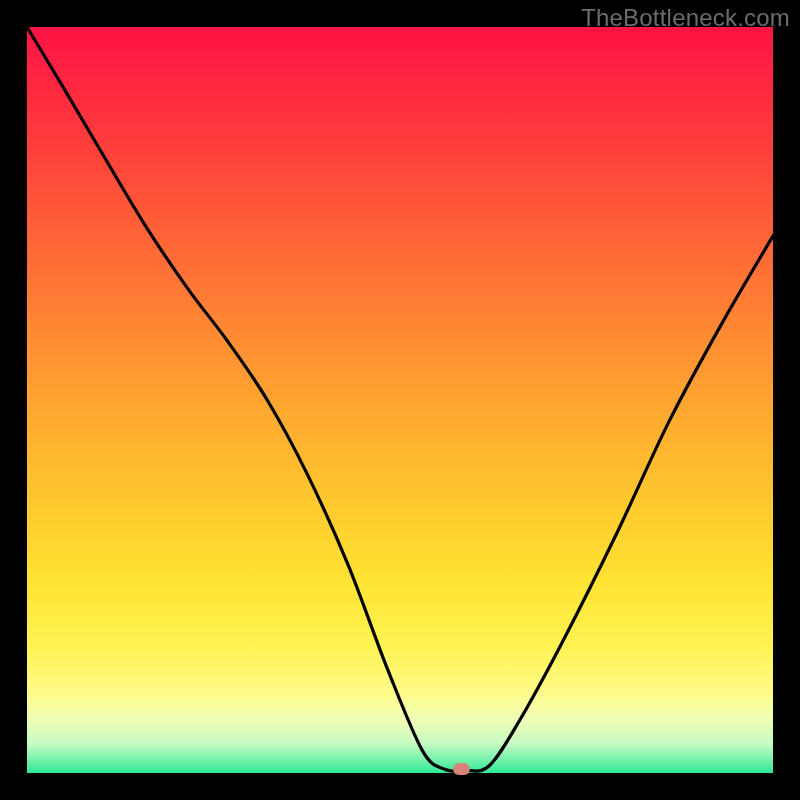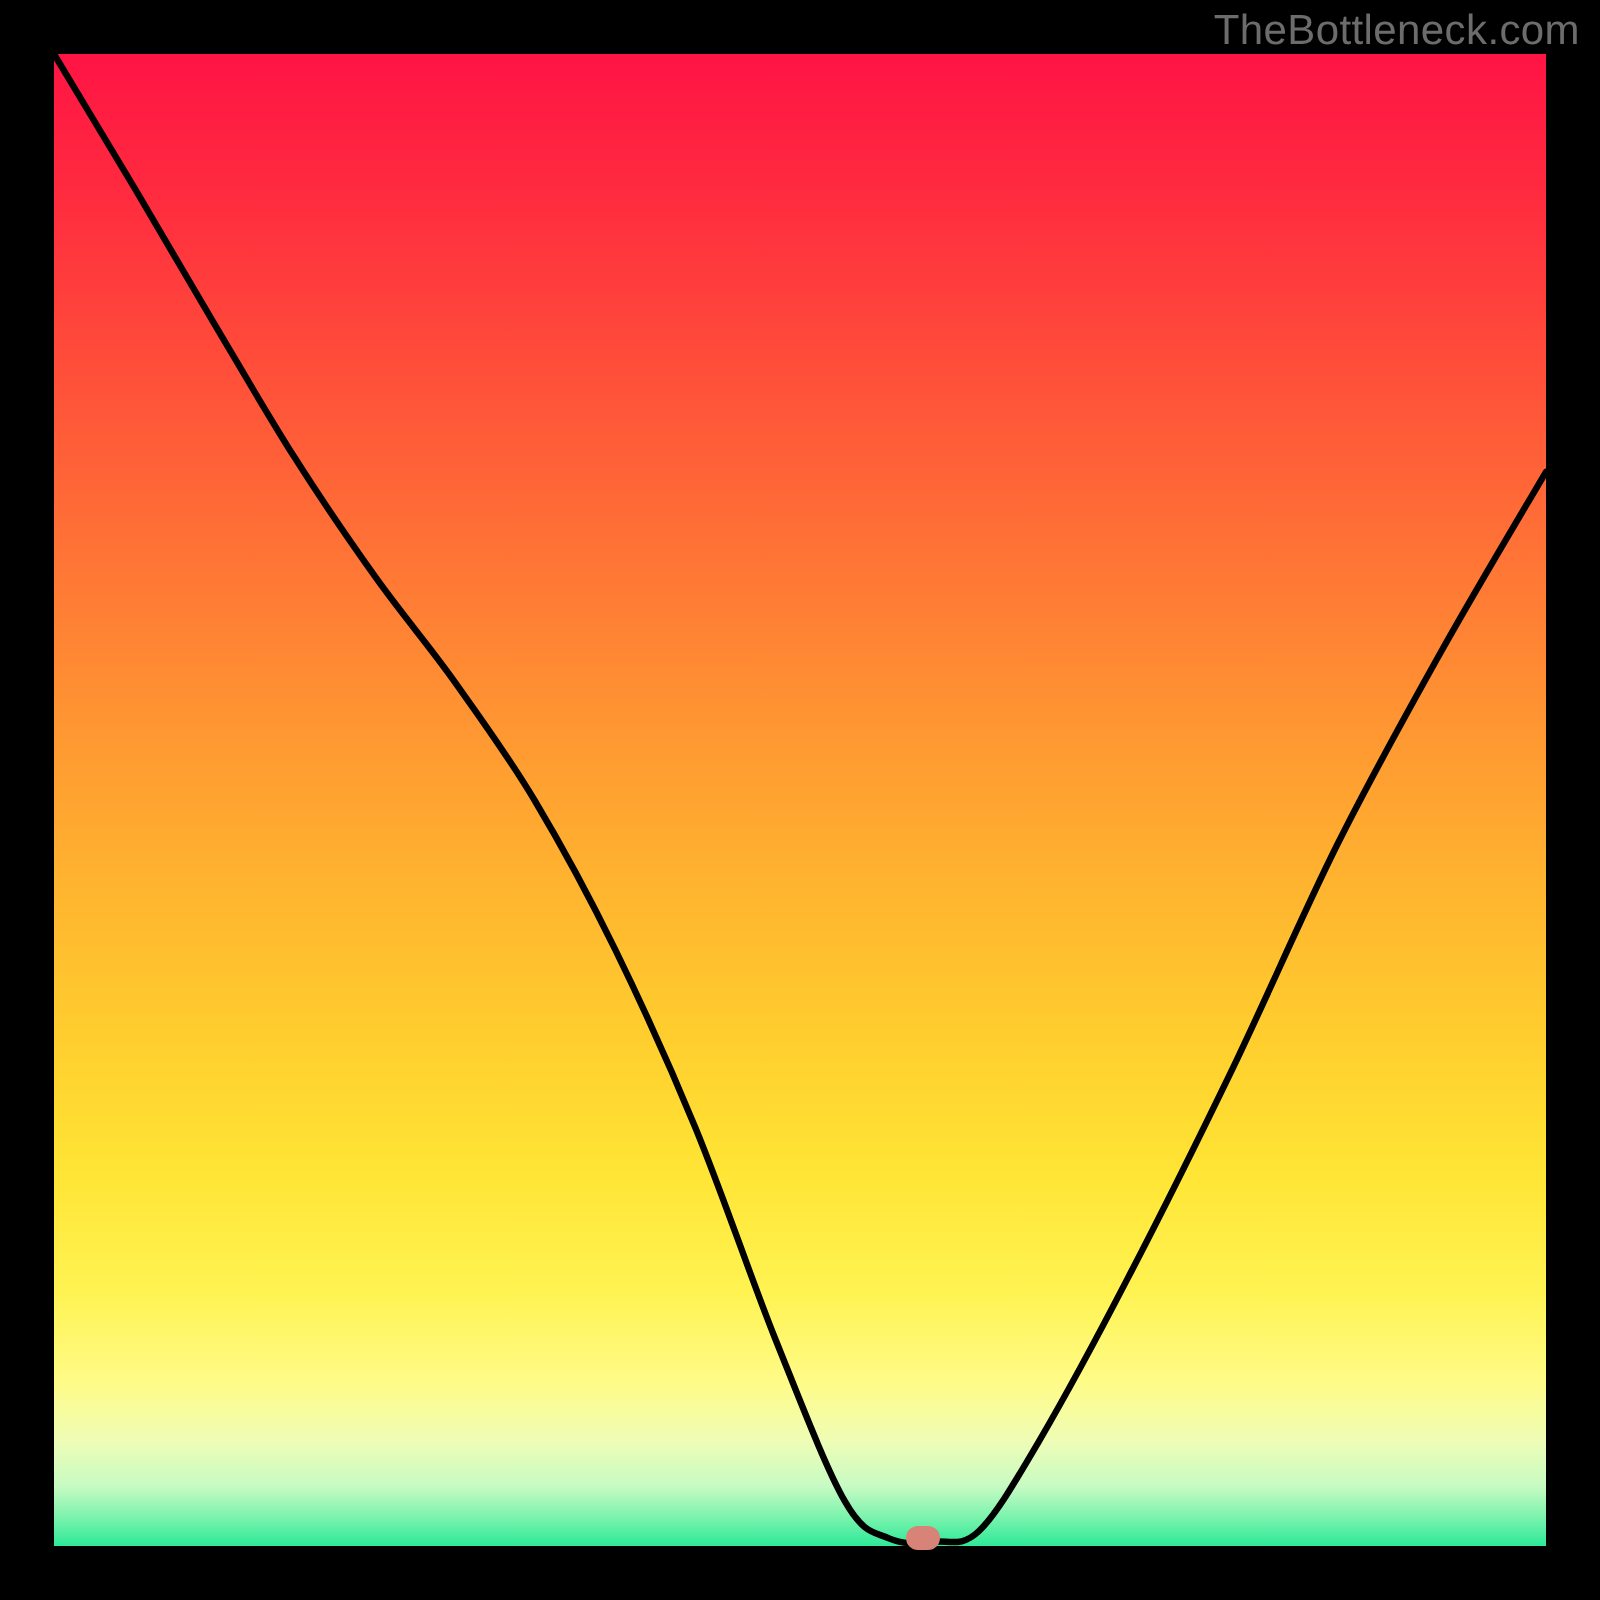--- a/index.html
+++ b/index.html
@@ -40,21 +40,21 @@
       #c7fbc3 96%,
       #7ef3ae 98%,
       #2de998 100%
     );
   }
   .watermark {
     position: absolute;
     top: 4px;
     right: 10px;
     color: #6c6c6c;
-    font-size: 21px;
+    font-size: 24px;
     font-weight: 500;
     letter-spacing: 0.2px;
     user-select: none;
   }
   svg.curve {
     position: absolute;
     left: 0;
     top: 0;
     width: 746px;
     height: 746px;

